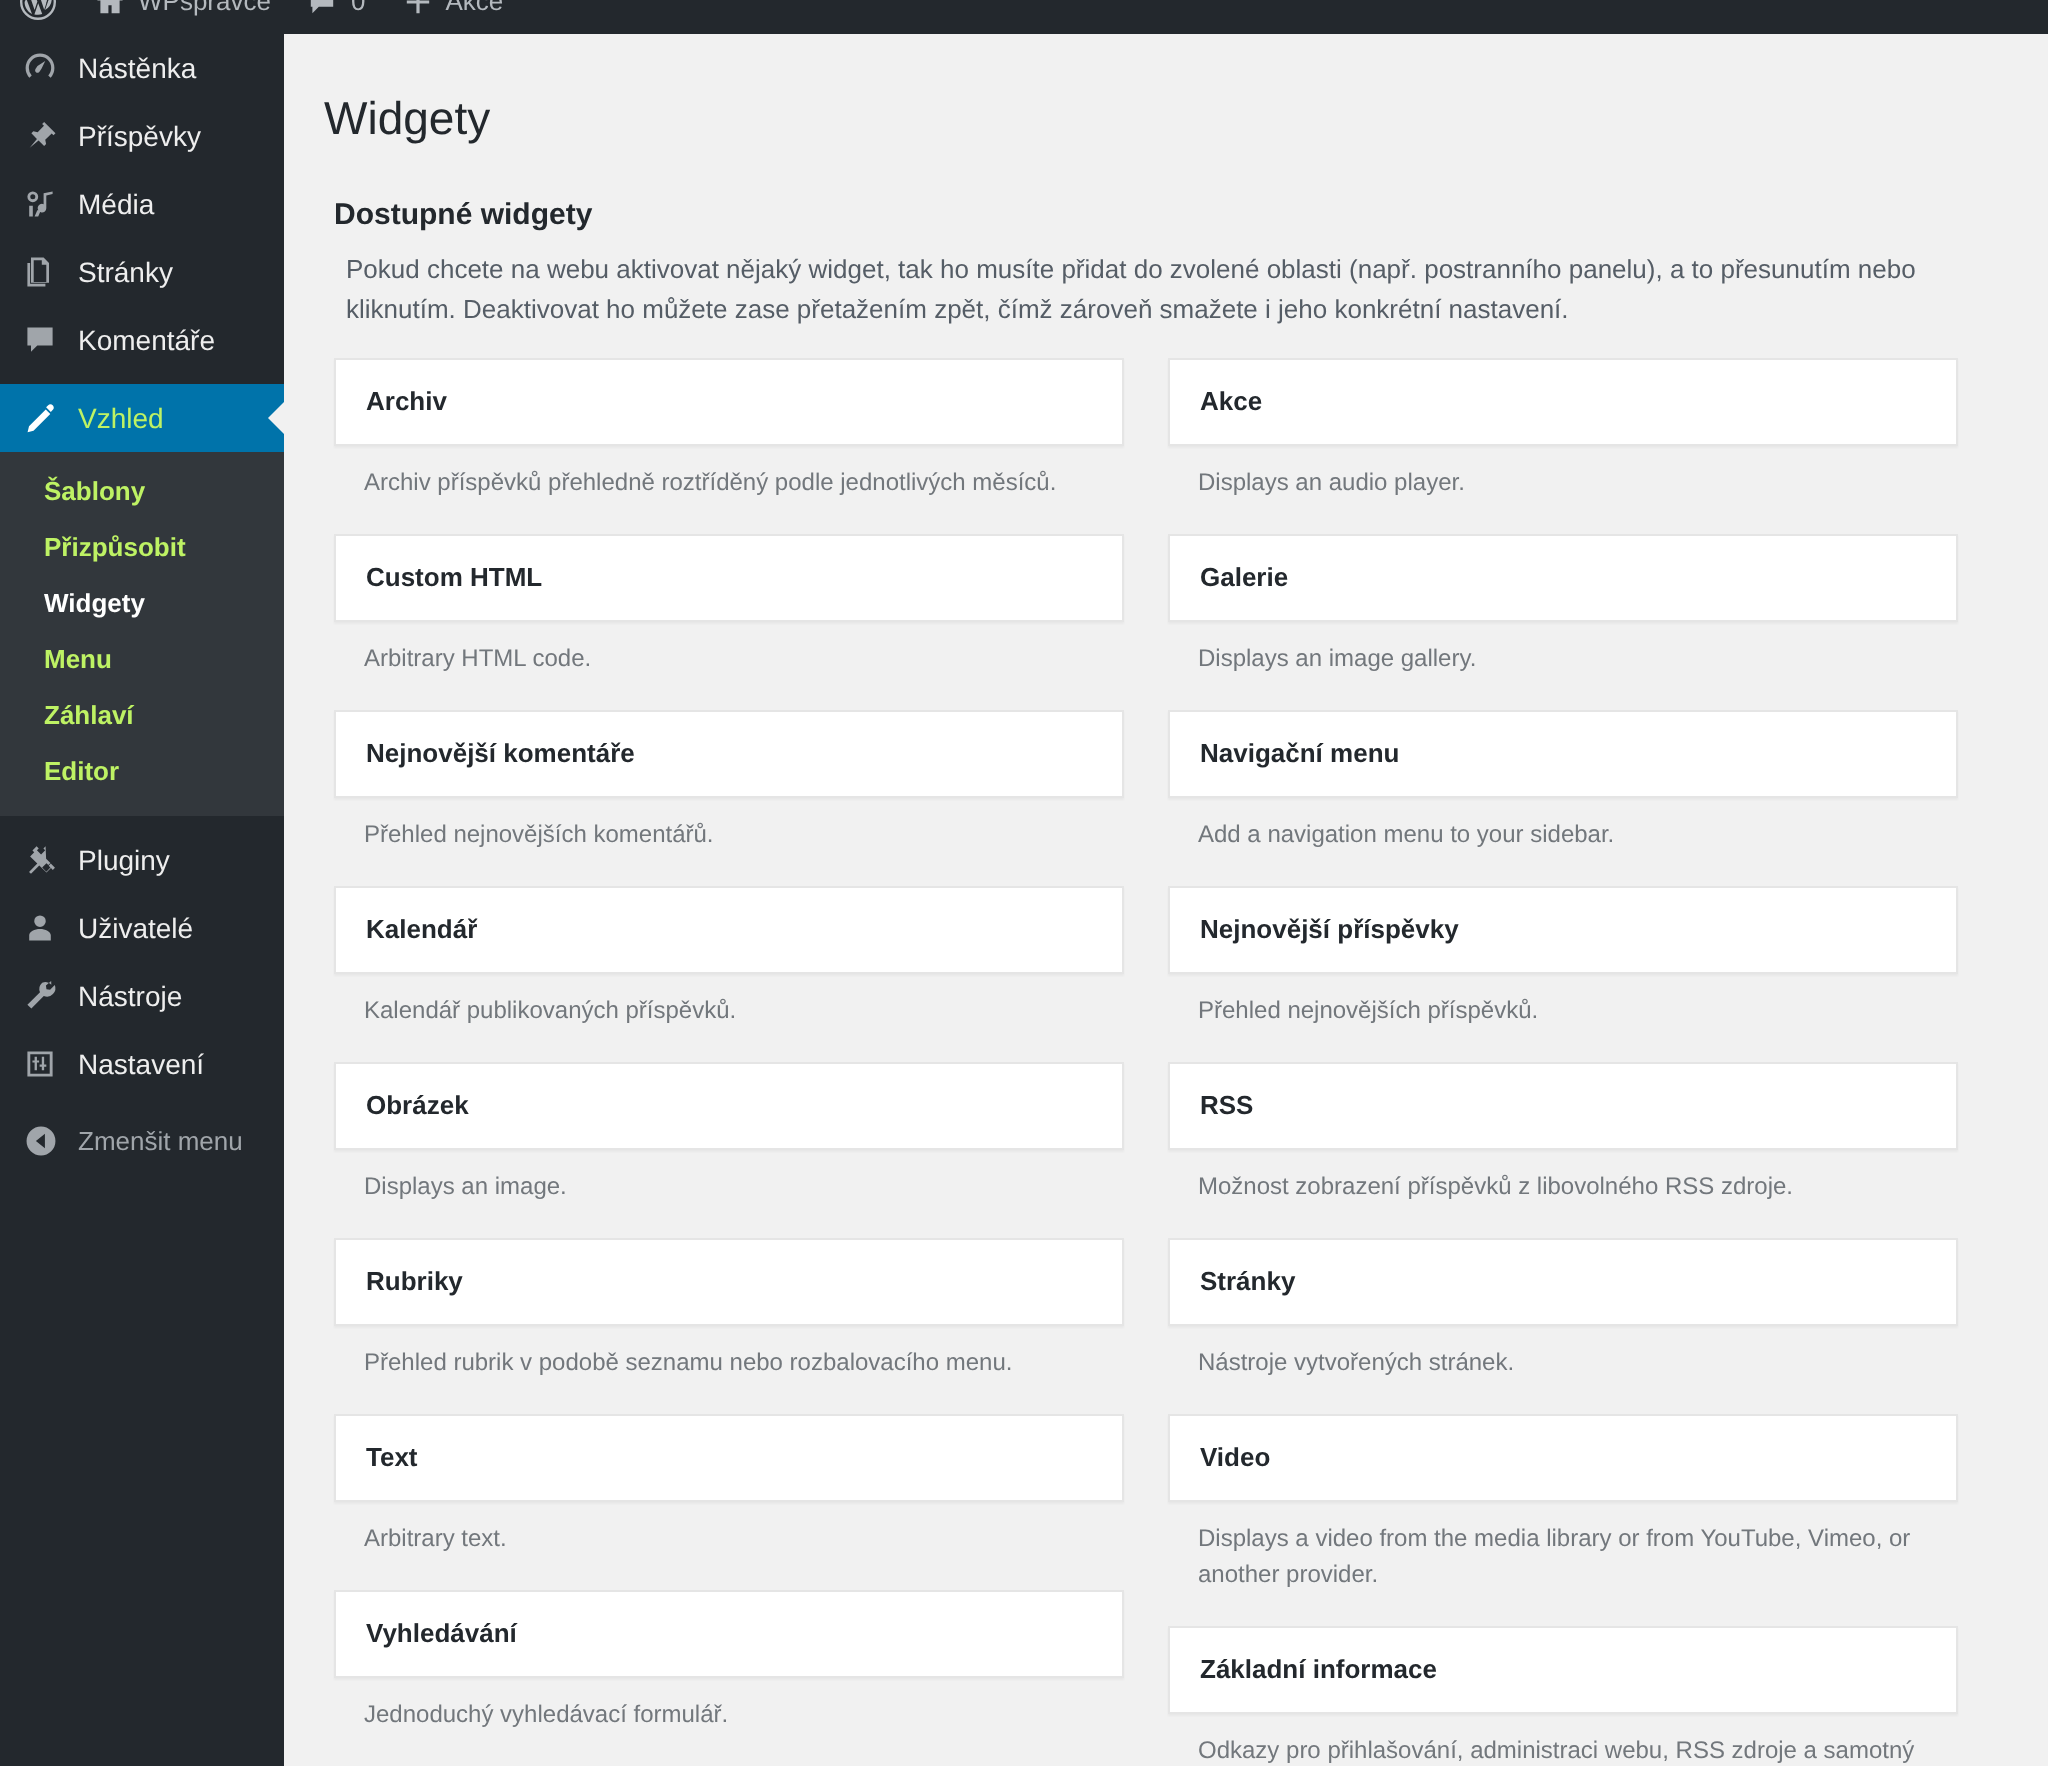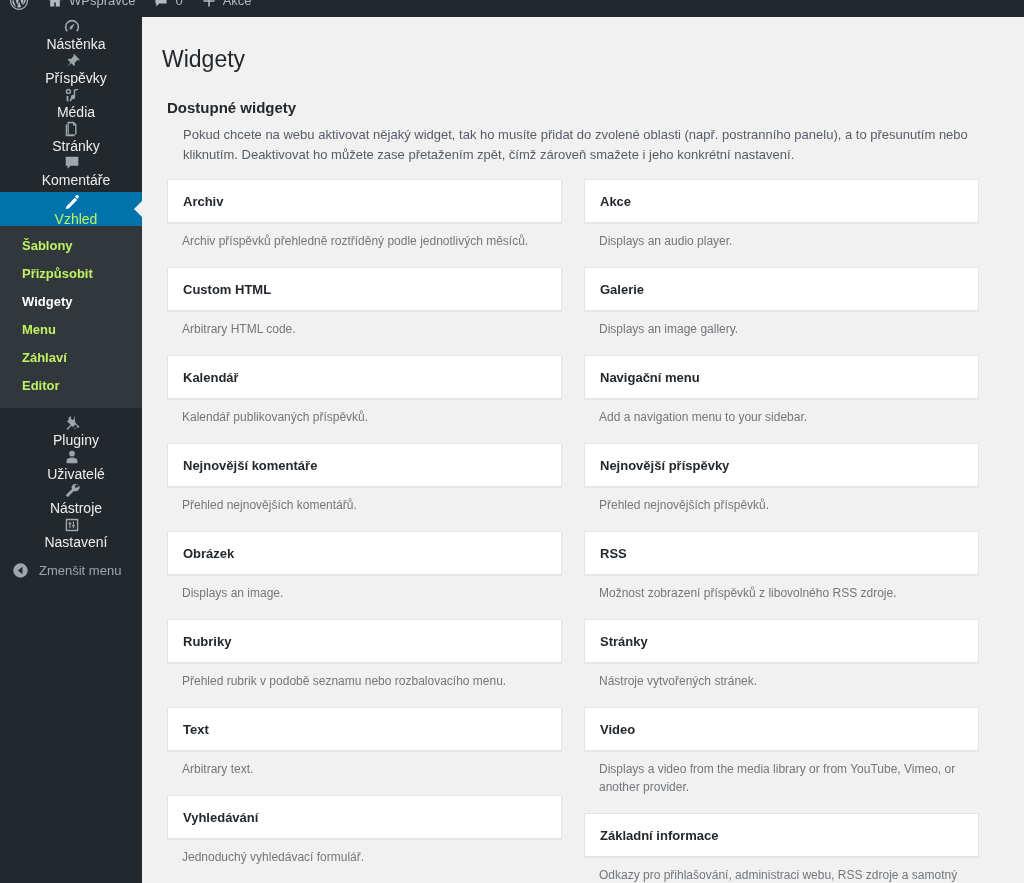--- a/index.html
+++ b/index.html
@@ -43,21 +43,20 @@
     background: #23282d;
     z-index: 30;
   }
   .menu-top {
     position: relative;
     display: flex; align-items: center;
     height: 34px;
     padding-left: 10px;
     color: #eee;
     font-size: 14px;
-    flex-direction: column;
   }
   .menu-top .m-ico {
     width: 20px; height: 20px;
     display: flex; align-items: center; justify-content: center;
     margin-right: 9px;
     flex: 0 0 20px;
   }
   .menu-top .m-ico svg { display: block; fill: #a0a5aa; }
   .menu-top .m-label { line-height: 1; }
 
@@ -152,21 +151,21 @@
   h2.section-title {
     font-size: 15px;
     font-weight: 700;
     color: #23282d;
     margin: 21px 0 0 5px;
   }
   p.section-desc {
     font-size: 13px;
     color: #555d66;
     line-height: 1.55;
-    margin: 9px 0 14px 21px;
+    margin: 9px 0 14px 11px;
     max-width: 830px;
   }
 
   
   .widget-columns {
     display: flex;
     gap: 0;
     padding-left: 5px;
   }
   .widget-col { width: 395px; }
@@ -366,32 +365,32 @@
         <div class="widget-desc">Archiv příspěvků přehledně roztříděný podle jednotlivých měsíců.</div>
       </div>
       <div class="widget-entry">
         <div class="widget-card">
           <span class="w-name">Custom HTML</span>
         </div>
         <div class="widget-desc">Arbitrary HTML code.</div>
       </div>
       <div class="widget-entry">
         <div class="widget-card">
+          <span class="w-name">Nejnovější komentáře</span>
+        </div>
+        <div class="widget-desc">Přehled nejnovějších komentářů.</div>
+      </div>
+      <div class="widget-entry">
+        <div class="widget-card">
           <span class="w-name">Kalendář</span>
         </div>
         <div class="widget-desc">Kalendář publikovaných příspěvků.</div>
       </div>
       <div class="widget-entry">
         <div class="widget-card">
-          <span class="w-name">Nejnovější komentáře</span>
-        </div>
-        <div class="widget-desc">Přehled nejnovějších komentářů.</div>
-      </div>
-      <div class="widget-entry">
-        <div class="widget-card">
           <span class="w-name">Obrázek</span>
         </div>
         <div class="widget-desc">Displays an image.</div>
       </div>
       <div class="widget-entry">
         <div class="widget-card">
           <span class="w-name">Rubriky</span>
         </div>
         <div class="widget-desc">Přehled rubrik v podobě seznamu nebo rozbalovacího menu.</div>
       </div>

